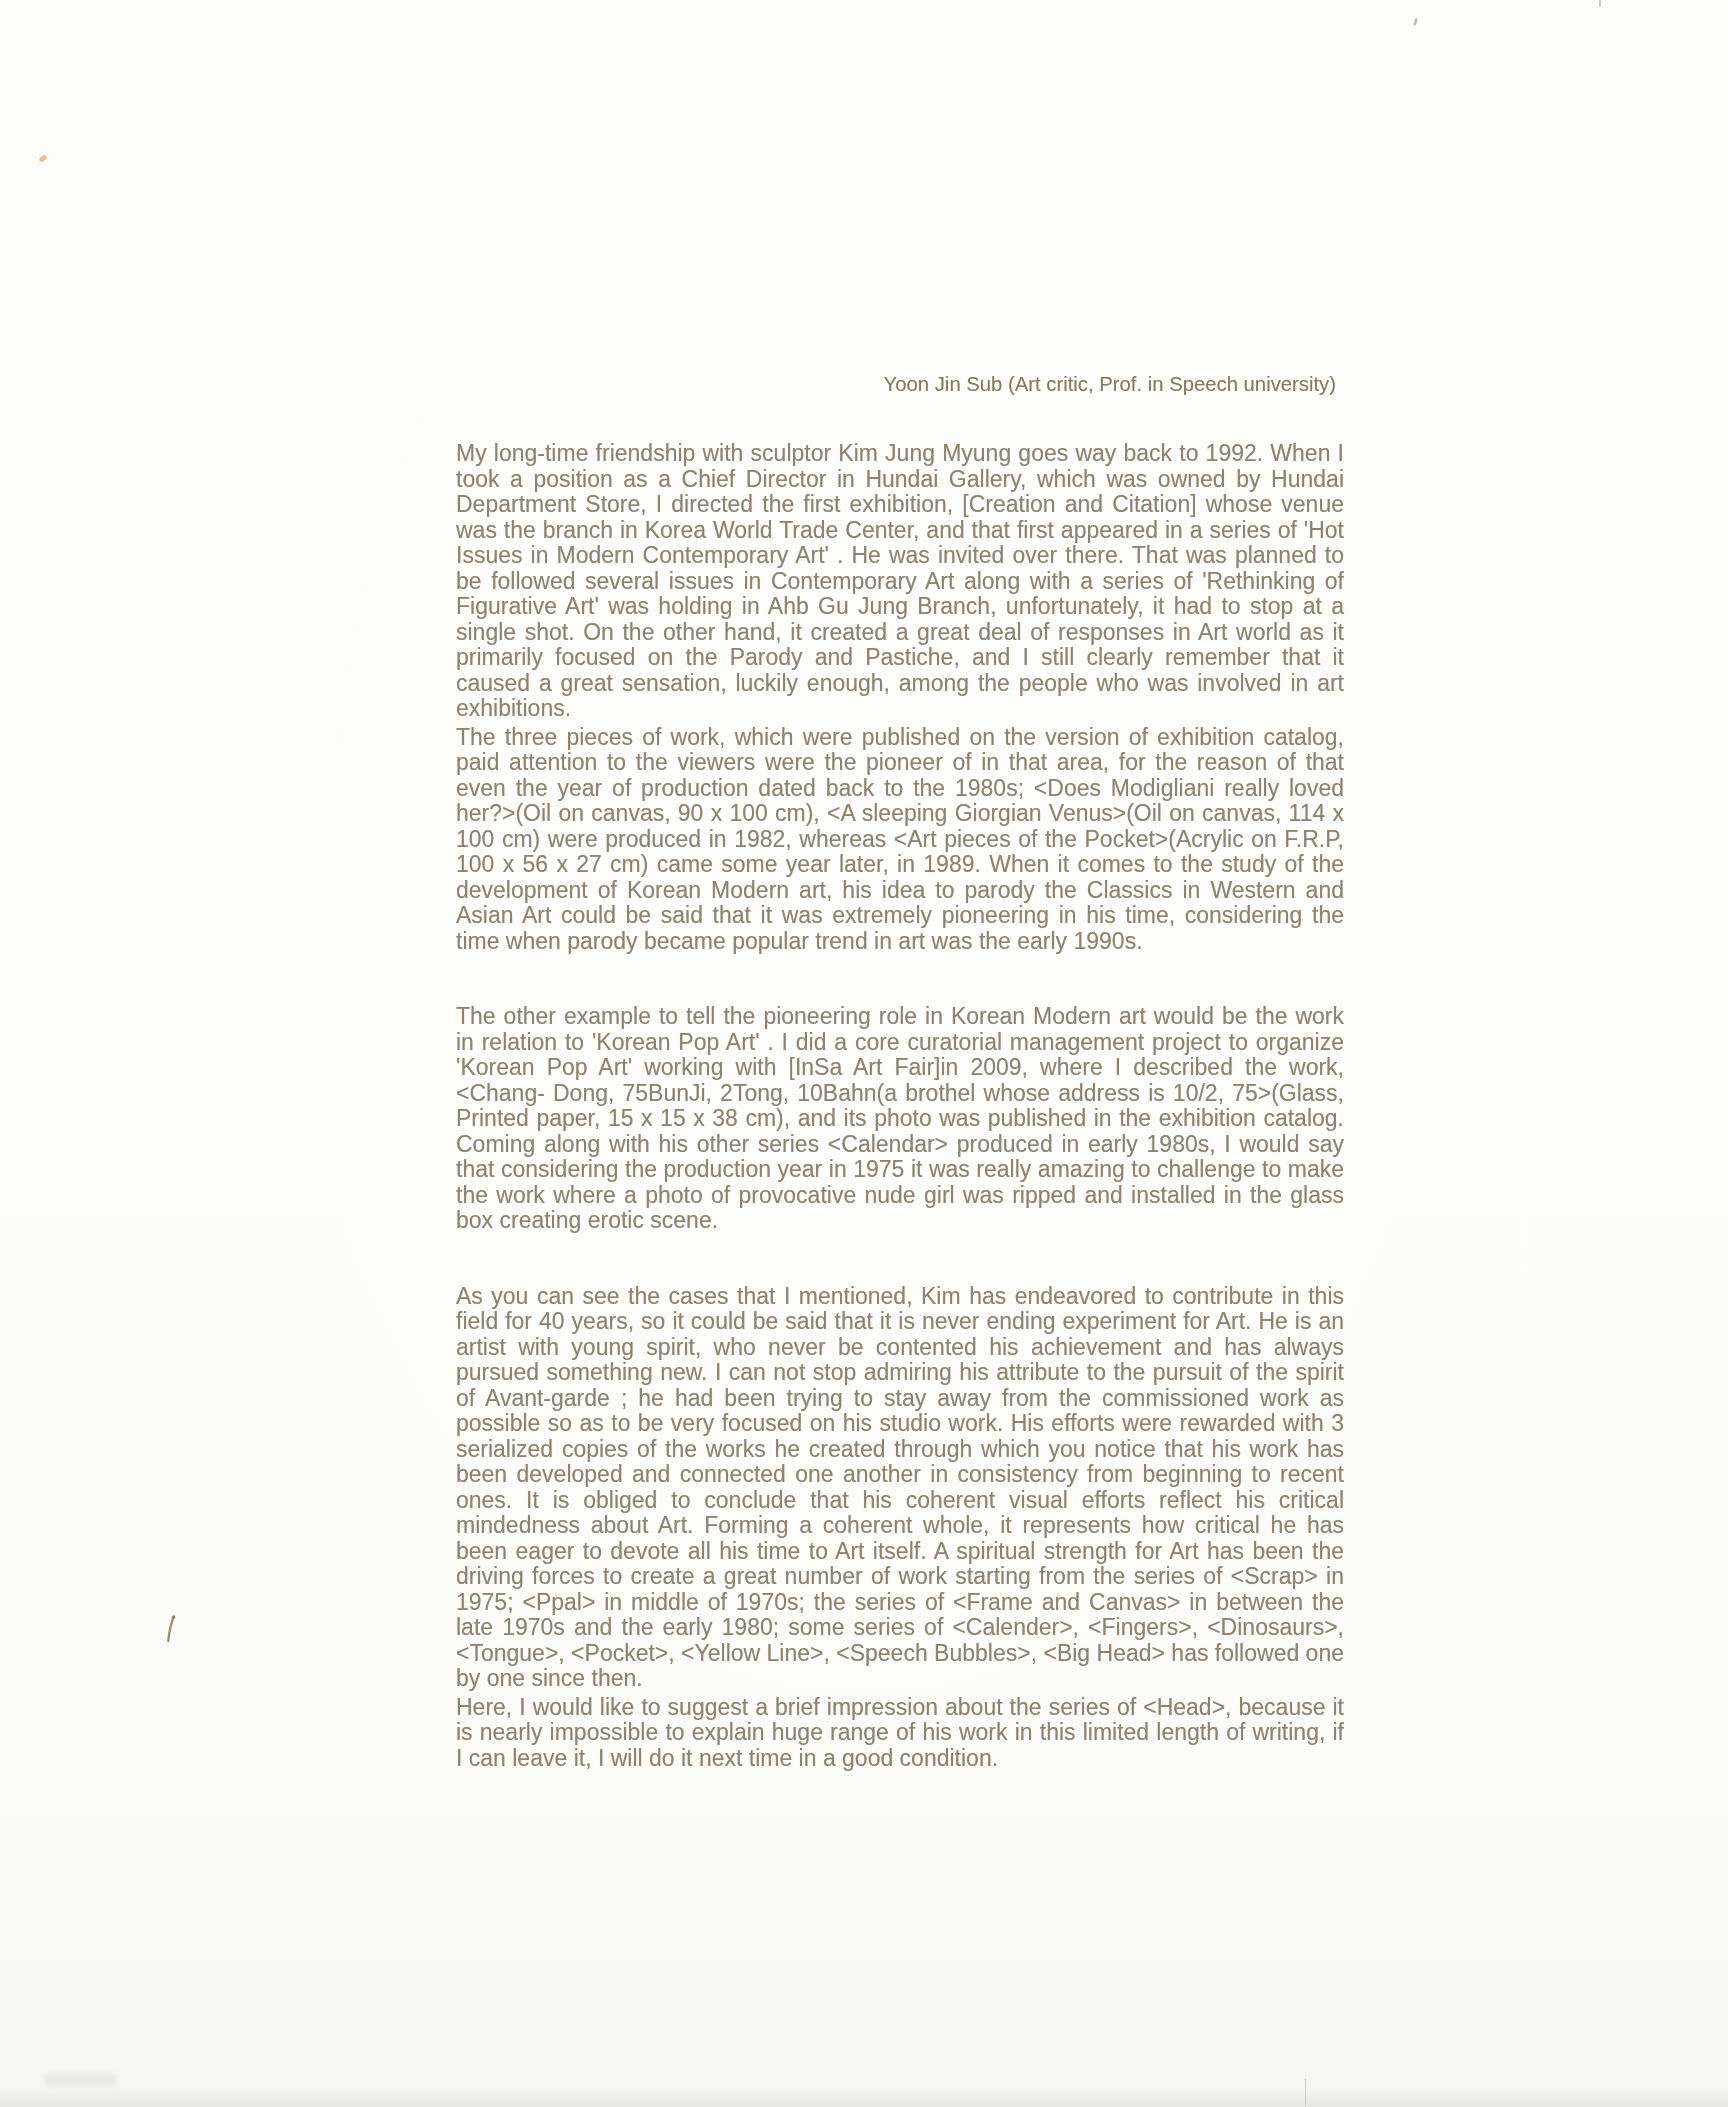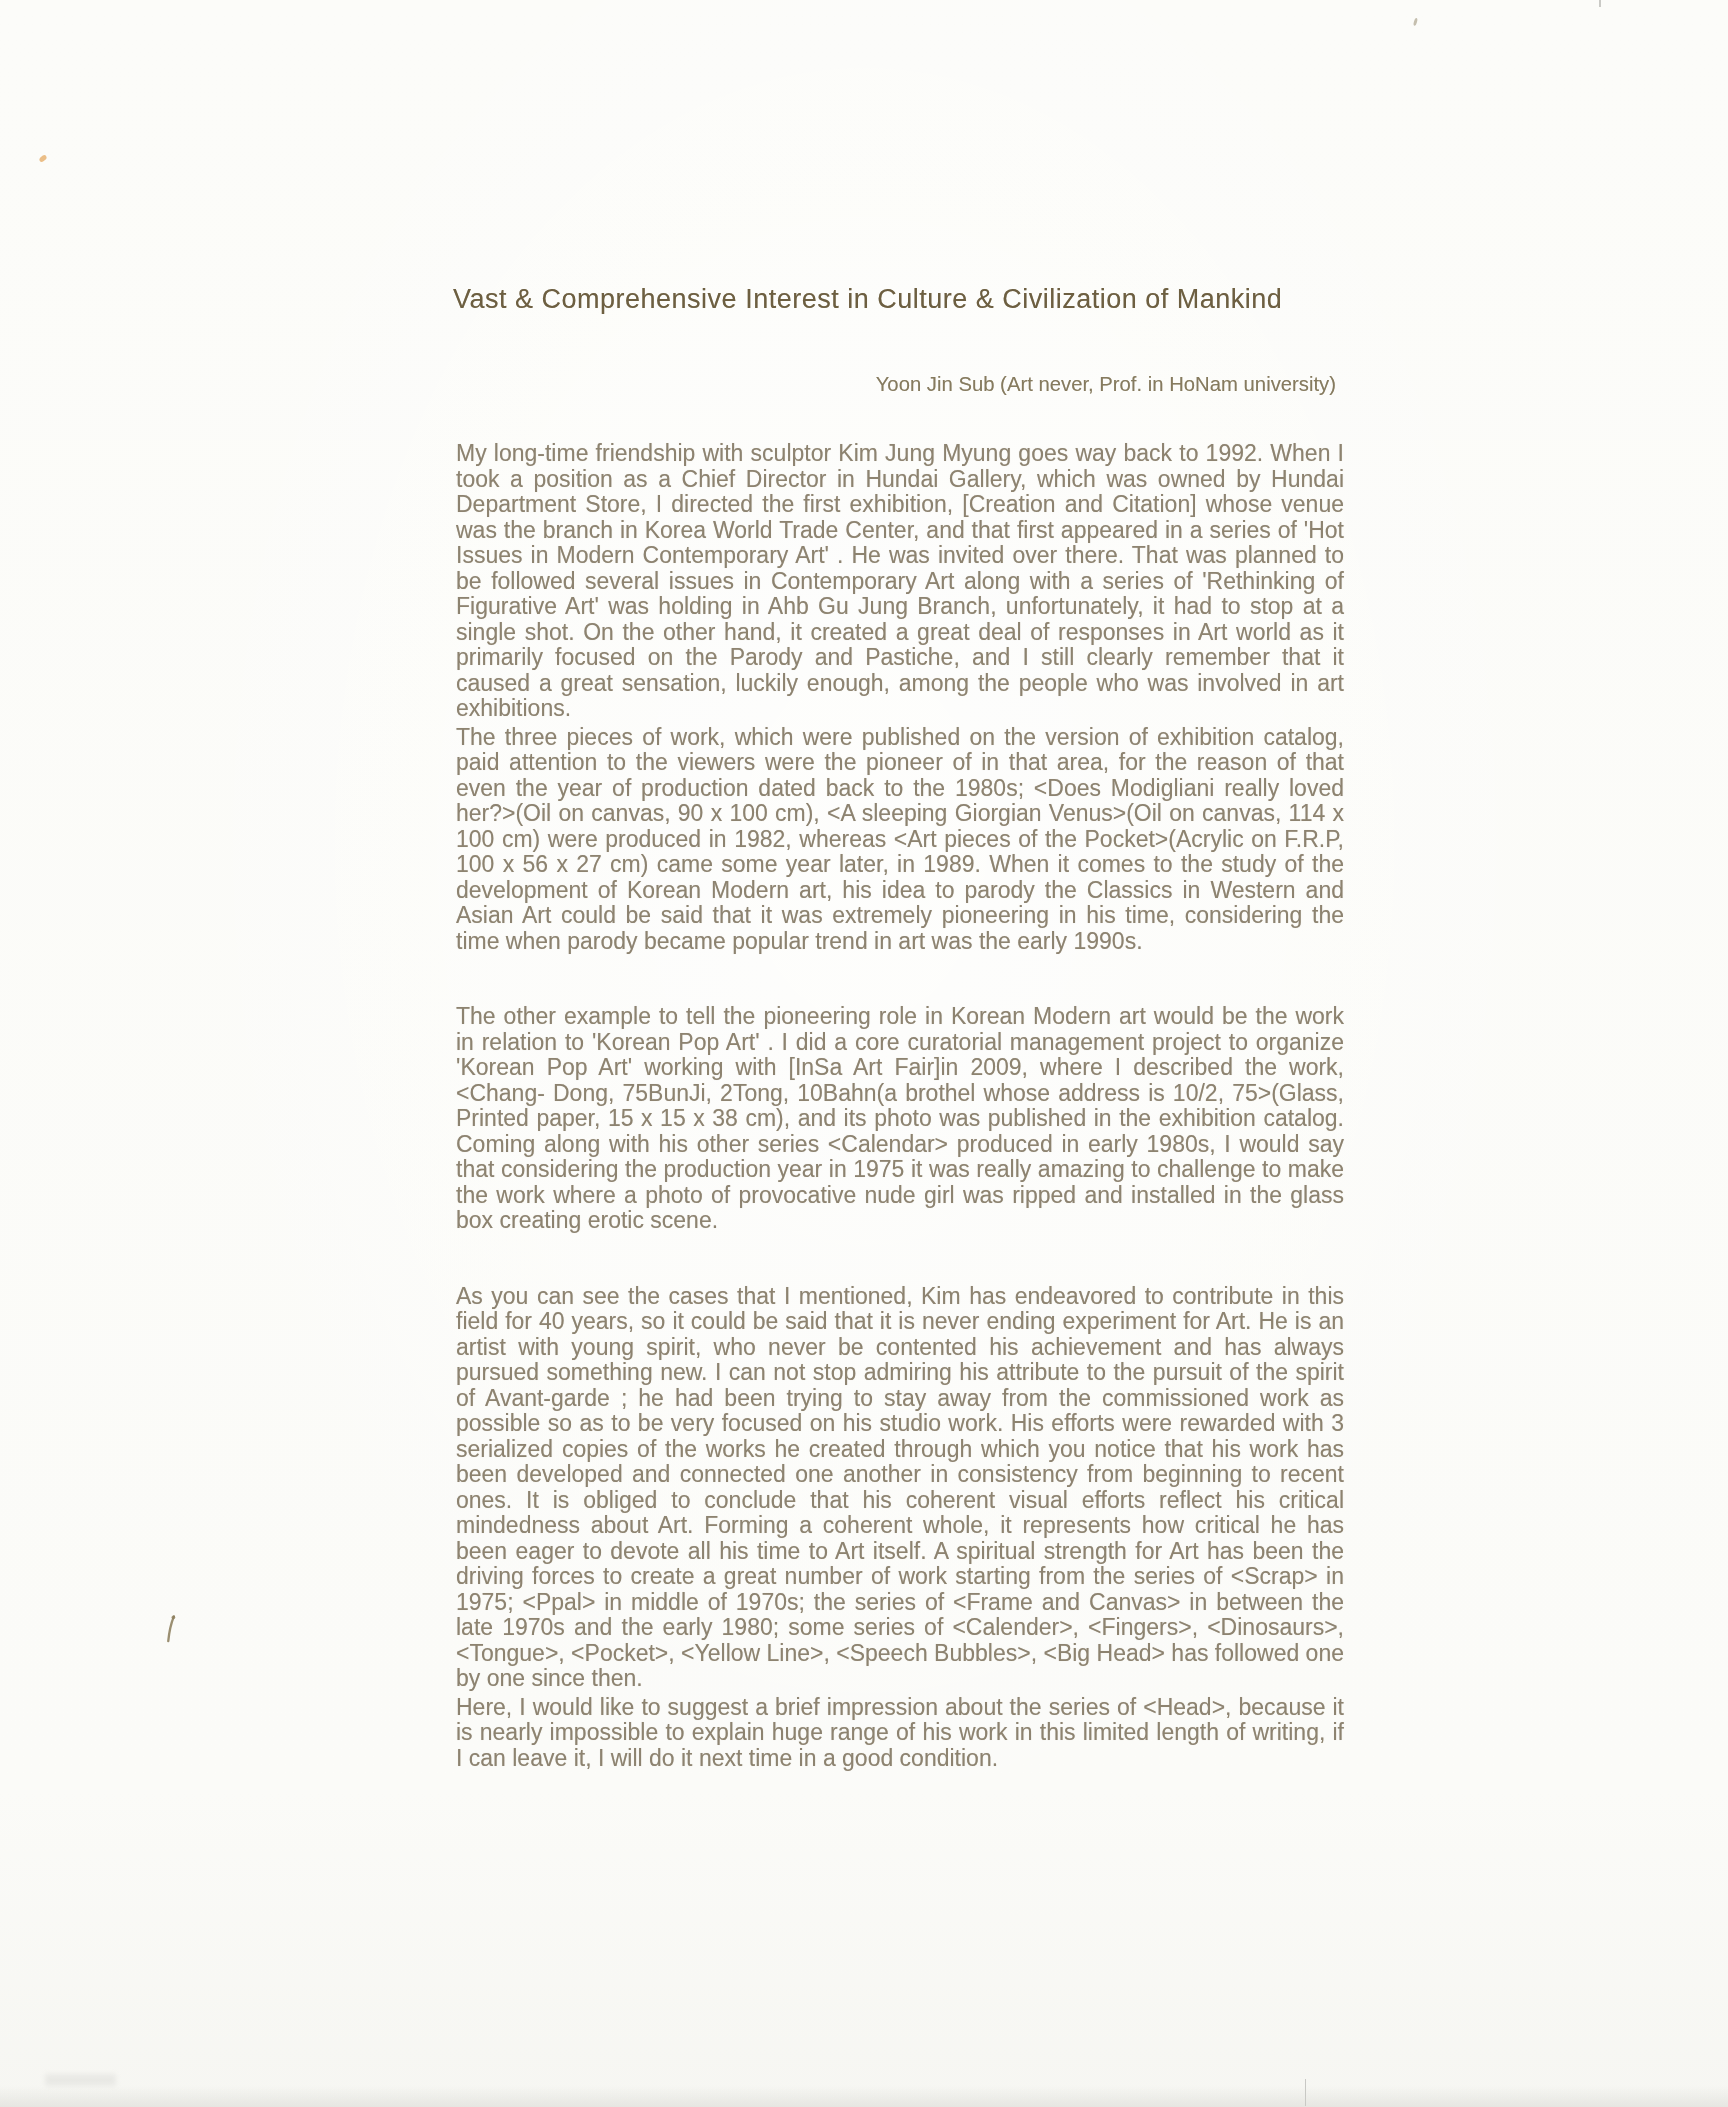--- a/index.html
+++ b/index.html
@@ -122,23 +122,22 @@
     width: 100%;
     height: 22px;
     background: linear-gradient(180deg, rgba(206,206,200,0) 0%, rgba(203,203,197,0.38) 100%);
   }
 </style>
 </head>
 <body>
 
 <div class="page">
 
-  <h1 class="title">Vast &amp; Comprehensive Interest in Culture &amp; Civilization of Mankind</h1>
 
-  <div class="byline">Yoon Jin Sub (Art never, Prof. in HoNam university)</div>
+  <div class="byline">Yoon Jin Sub (Art critic, Prof. in Speech university)</div>
 
   <div class="body-text">
     <p>My long-time friendship with sculptor Kim Jung Myung goes way back to 1992. When I took a position as a Chief Director in Hundai Gallery, which was owned by Hundai Department Store, I directed the first exhibition, [Creation and Citation] whose venue was the branch in Korea World Trade Center, and that first appeared in a series of 'Hot Issues in Modern Contemporary Art' . He was invited over there. That was planned to be followed several issues in Contemporary Art along with a series of 'Rethinking of Figurative Art' was holding in Ahb Gu Jung Branch, unfortunately, it had to stop at a single shot. On the other hand, it created a great deal of responses in Art world as it primarily focused on the Parody and Pastiche, and I still clearly remember that it caused a great sensation, luckily enough, among the people who was involved in art exhibitions.</p>
     <p>The three pieces of work, which were published on the version of exhibition catalog, paid attention to the viewers were the pioneer of in that area, for the reason of that even the year of production dated back to the 1980s; &lt;Does Modigliani really loved her?&gt;(Oil on canvas, 90 x 100 cm), &lt;A sleeping Giorgian Venus&gt;(Oil on canvas, 114 x 100 cm) were produced in 1982, whereas &lt;Art pieces of the Pocket&gt;(Acrylic on F.R.P, 100 x 56 x 27 cm) came some year later, in 1989. When it comes to the study of the development of Korean Modern art, his idea to parody the Classics in Western and Asian Art could be said that it was extremely pioneering in his time, considering the time when parody became popular trend in art was the early 1990s.</p>
     <p class="gap">The other example to tell the pioneering role in Korean Modern art would be the work in relation to 'Korean Pop Art' . I did a core curatorial management project to organize 'Korean Pop Art' working with [InSa Art Fair]in 2009, where I described the work, &lt;Chang- Dong, 75BunJi, 2Tong, 10Bahn(a brothel whose address is 10/2, 75&gt;(Glass, Printed paper, 15 x 15 x 38 cm), and its photo was published in the exhibition catalog. Coming along with his other series &lt;Calendar&gt; produced in early 1980s, I would say that considering the production year in 1975 it was really amazing to challenge to make the work where a photo of provocative nude girl was ripped and installed in the glass box creating erotic scene.</p>
     <p class="gap">As you can see the cases that I mentioned, Kim has endeavored to contribute in this field for 40 years, so it could be said that it is never ending experiment for Art. He is an artist with young spirit, who never be contented his achievement and has always pursued something new. I can not stop admiring his attribute to the pursuit of the spirit of Avant-garde ; he had been trying to stay away from the commissioned work as possible so as to be very focused on his studio work. His efforts were rewarded with 3 serialized copies of the works he created through which you notice that his work has been developed and connected one another in consistency from beginning to recent ones. It is obliged to conclude that his coherent visual efforts reflect his critical mindedness about Art. Forming a coherent whole, it represents how critical he has been eager to devote all his time to Art itself. A spiritual strength for Art has been the driving forces to create a great number of work starting from the series of &lt;Scrap&gt; in 1975; &lt;Ppal&gt; in middle of 1970s; the series of &lt;Frame and Canvas&gt; in between the late 1970s and the early 1980; some series of &lt;Calender&gt;, &lt;Fingers&gt;, &lt;Dinosaurs&gt;, &lt;Tongue&gt;, &lt;Pocket&gt;, &lt;Yellow Line&gt;, &lt;Speech Bubbles&gt;, &lt;Big Head&gt; has followed one by one since then.</p>
     <p>Here, I would like to suggest a brief impression about the series of &lt;Head&gt;, because it is nearly impossible to explain huge range of his work in this limited length of writing, if I can leave it, I will do it next time in a good condition.</p>
   </div>
 
   <div class="speck-orange"></div>

